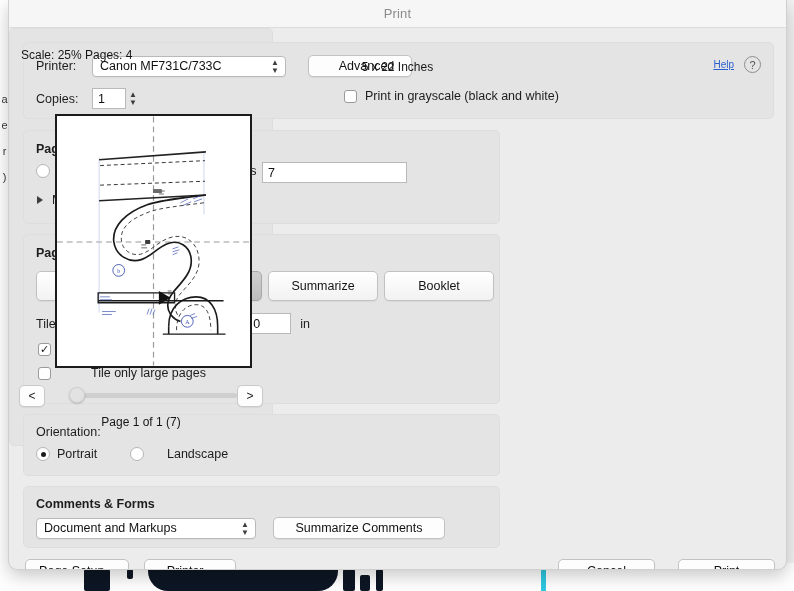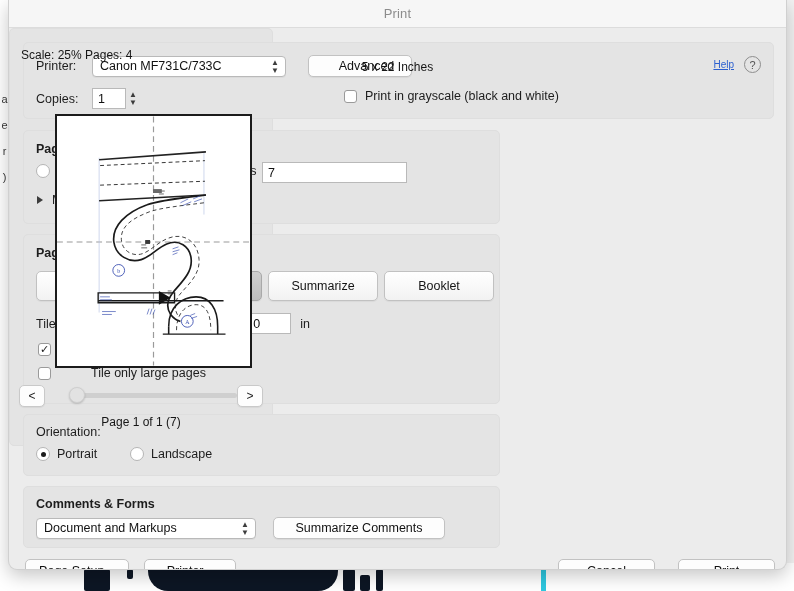--- a/index.html
+++ b/index.html
@@ -385,21 +385,21 @@
         <span class="lbl" style="margin-left:8px;">Tile only large pages</span>
       </div>
     </div>
 
     <div class="panel" id="panel-orient">
       <div class="lbl" style="position:absolute; left:12px; top:10px;">Orientation:</div>
       <div class="row" style="left:12px; top:32px;">
         <span class="radio on"></span>
         <span class="lbl" style="margin-left:7px;">Portrait</span>
       </div>
-      <div class="row" style="left:106px; top:32px;">
+      <div class="row" style="left:106px; top:32px;gap:16px;">
         <span class="radio"></span>
         <span class="lbl" style="margin-left:7px;">Landscape</span>
       </div>
     </div>
 
     <div class="panel" id="panel-comments">
       <div class="panel-title" style="position:absolute; left:12px; top:10px;">Comments &amp; Forms</div>
       <div class="row" style="left:12px; top:30px;">
         <div class="select-box" style="width:220px;">
           <span>Document and Markups</span>

